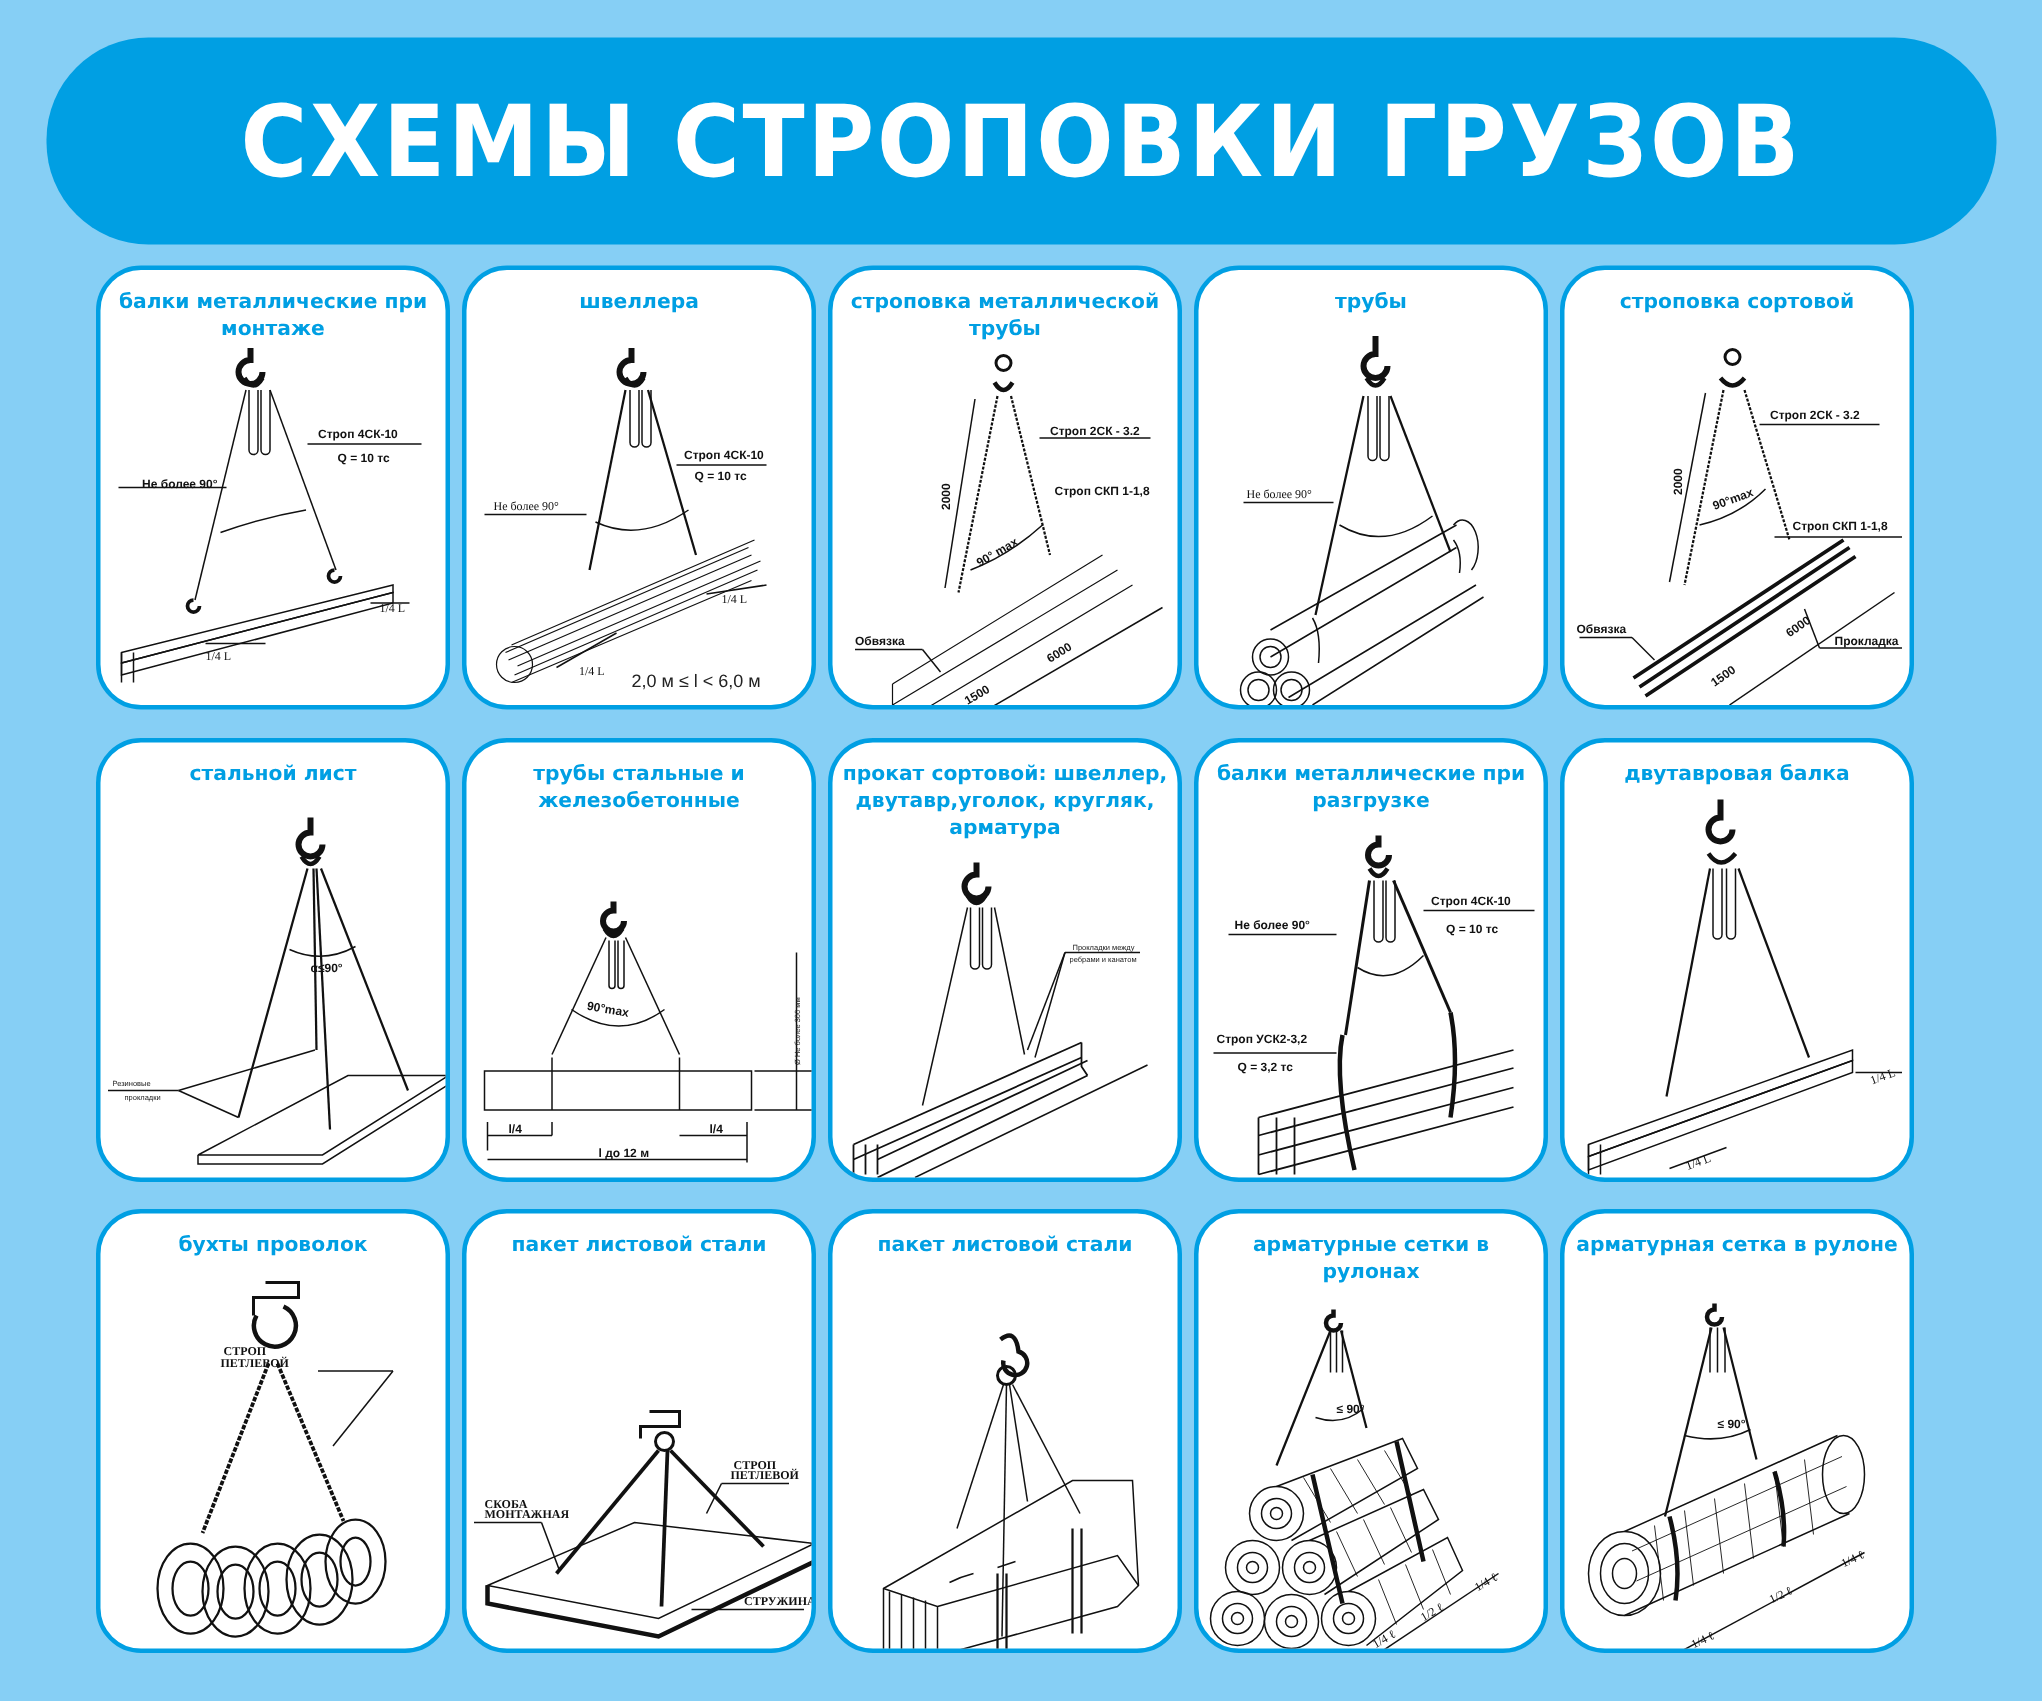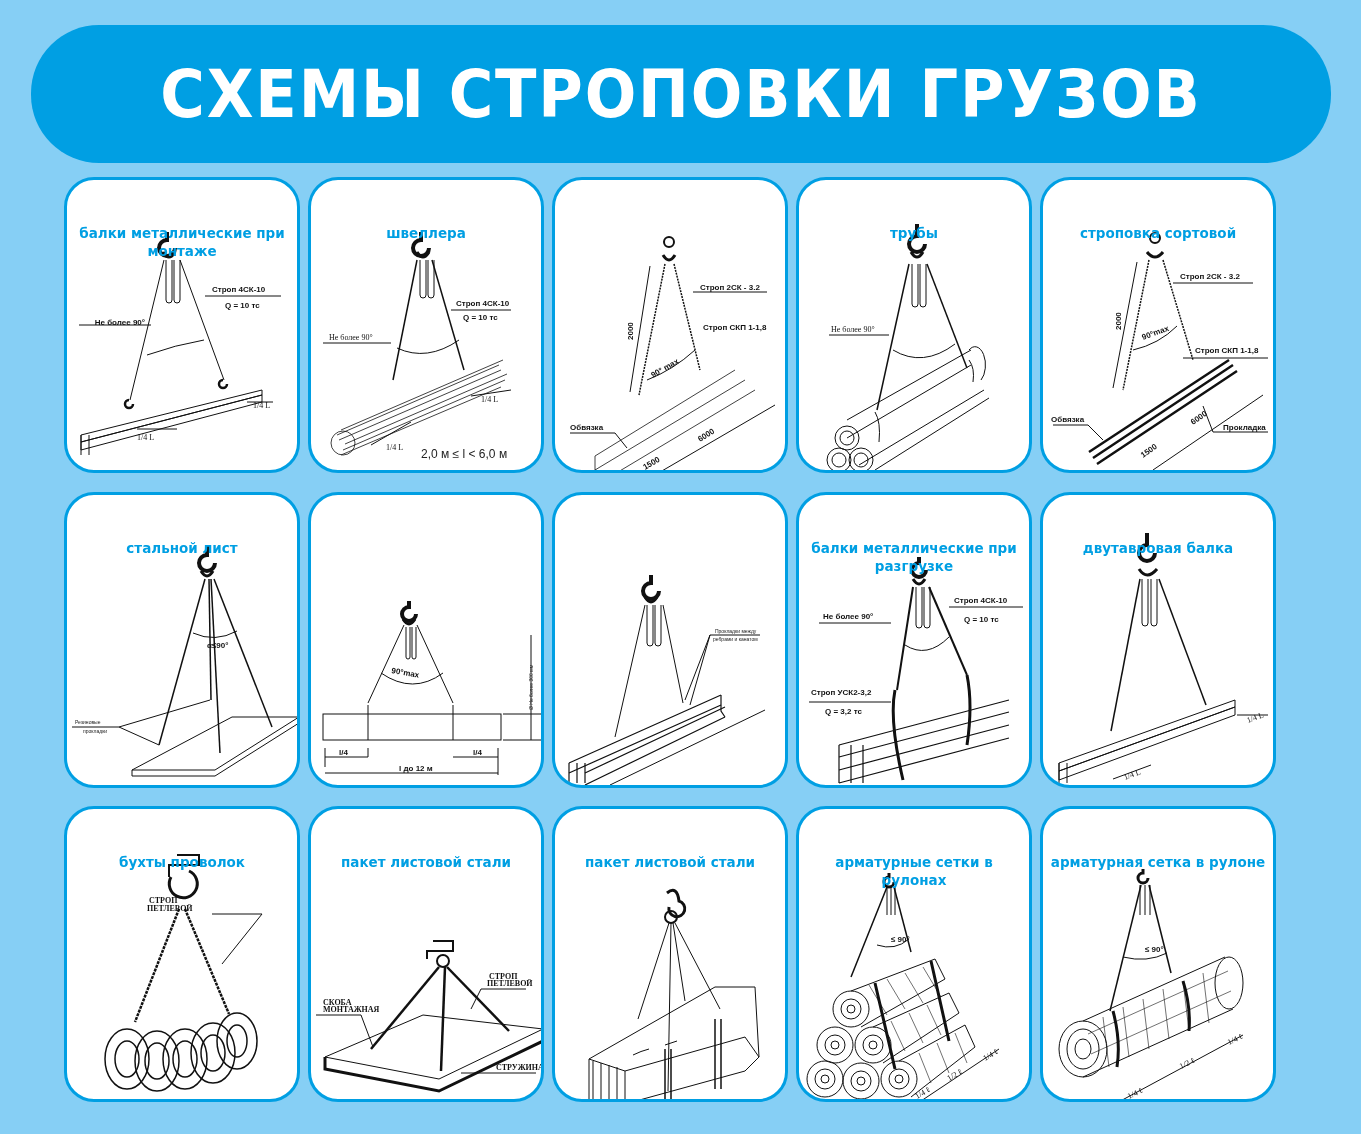--- a/index.html
+++ b/index.html
@@ -23,21 +23,21 @@
   .card {
     position:absolute; width:236px; height:296px;
     background:#ffffff; border:3px solid #009fe3;
     border-radius:30px; box-sizing:border-box;
     overflow:hidden;
   }
   .card .title {
     position:absolute; left:6px; right:6px; top:12px;
     text-align:center; color:#009fe3;
     font-family:"DejaVu Sans", sans-serif; font-weight:bold;
-    font-size:13.5px; line-height:18px;margin-top:32px;
+    font-size:13.5px; line-height:18px;
   }
   .card svg {
     position:absolute; left:0; top:0; width:236px; height:296px;
   }
   .lbl { font-family:"Liberation Sans", sans-serif; font-size:8px; font-weight:bold; fill:#111; }
   .lbls { font-family:"Liberation Serif", serif; font-size:8px; fill:#111; }
   .lblxs { font-family:"Liberation Sans", sans-serif; font-size:5px; fill:#222; }
 </style>
 </head>
 <body>
@@ -121,20 +121,21 @@
       <line x1="100" y1="295" x2="220" y2="225"></line>
     </g>
     <text class="lbl" x="145" y="110">Строп 2СК - 3.2</text>
     <text class="lbl" x="148" y="150">Строп СКП 1-1,8</text>
     <text class="lbl" x="78" y="160" transform="rotate(-90 78 160)">2000</text>
     <text class="lbl" x="98" y="198" transform="rotate(-30 98 198)">90° max</text>
     <text class="lbl" x="15" y="250">Обвязка</text>
     <text class="lbl" x="145" y="262" transform="rotate(-32 145 262)">6000</text>
     <text class="lbl" x="90" y="290" font-size="6" transform="rotate(-30 90 290)">1500</text>
   </svg>
+  <div class="title">строповка металлической трубы</div>
 </div>
 
 <div class="card" style="left:796px;top:177px;">
   <svg viewBox="0 0 236 296">
     <g stroke="#111" fill="none" stroke-width="1">
       <path d="M118 44 v12 a8 8 0 1 0 8 8" stroke-width="4"></path>
       <path d="M112 72 q6 10 12 0" stroke-width="3"></path>
       <path d="M113 84 v40 a3 3 0 0 0 6 0 v-40 M121 84 v40 a3 3 0 0 0 6 0 v-40"></path>
       <line x1="110" y1="84" x2="78" y2="230" stroke-width="1.5"></line>
         <line x1="128" y1="84" x2="168" y2="188" stroke-width="1.5"></line>
@@ -231,20 +232,21 @@
       <line x1="220" y1="140" x2="220" y2="245"></line>
       <line x1="192" y1="219" x2="232" y2="219"></line>
         <line x1="192" y1="245" x2="232" y2="245"></line>
     </g>
     <text class="lbl" x="80" y="178" transform="rotate(10 80 178)">90°max</text>
     <text class="lblxs" x="222" y="215" font-size="6" transform="rotate(-90 222 215)">Ø Не более 300 мм</text>
     <text class="lbl" x="28" y="260" font-size="6">l/4</text>
     <text class="lbl" x="162" y="260" font-size="6">l/4</text>
     <text class="lbl" x="88" y="276" font-size="6">l до 12 м</text>
   </svg>
+  <div class="title">трубы стальные и железобетонные</div>
 </div>
 
 <div class="card" style="left:552px;top:492px;">
   <svg viewBox="0 0 236 296">
     <g stroke="#111" fill="none" stroke-width="1">
       <path d="M96 80 v8 a8 8 0 1 0 8 8" stroke-width="4"></path>
       <path d="M90 102 q6 10 12 0" stroke-width="3"></path>
       <path d="M92 110 v38 a3 3 0 0 0 6 0 v-38 M100 110 v38 a3 3 0 0 0 6 0 v-38"></path>
       <line x1="90" y1="110" x2="60" y2="242"></line>
         <line x1="108" y1="110" x2="128" y2="208"></line>
@@ -254,20 +256,21 @@
         <path d="M166 200 v16 L170 222"></path>
       </g>
       <line x1="155" y1="140" x2="205" y2="140"></line>
       <line x1="155" y1="140" x2="130" y2="205"></line>
         <line x1="155" y1="140" x2="135" y2="210"></line>
       <line x1="55" y1="290" x2="210" y2="215"></line>
     </g>
     <text class="lblxs" x="160" y="138">Прокладки между</text>
     <text class="lblxs" x="158" y="146">ребрами и канатом</text>
   </svg>
+  <div class="title">прокат сортовой: швеллер, двутавр,уголок, кругляк, арматура</div>
 </div>
 
 <div class="card" style="left:796px;top:492px;">
   <svg viewBox="0 0 236 296">
     <g stroke="#111" fill="none" stroke-width="1">
       <path d="M120 62 v6 a7 7 0 1 0 7 7" stroke-width="4"></path>
       <path d="M114 84 q6 10 12 0" stroke-width="3"></path>
       <path d="M117 92 v38 a3 3 0 0 0 6 0 v-38 M125 92 v38 a3 3 0 0 0 6 0 v-38"></path>
       <line x1="114" y1="92" x2="98" y2="195" stroke-width="2"></line>
         <line x1="130" y1="92" x2="168" y2="180" stroke-width="2"></line>

